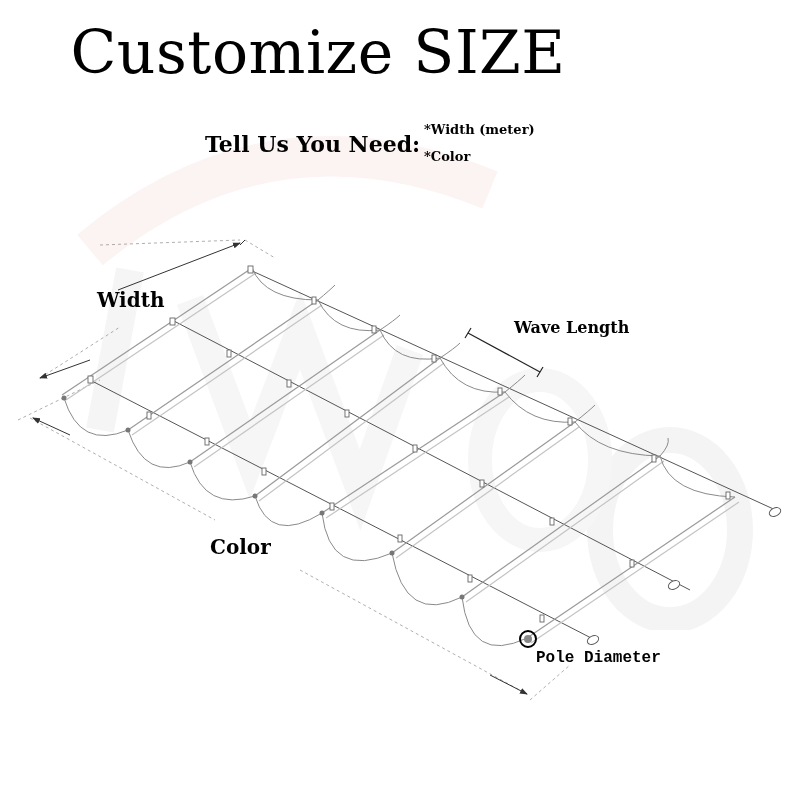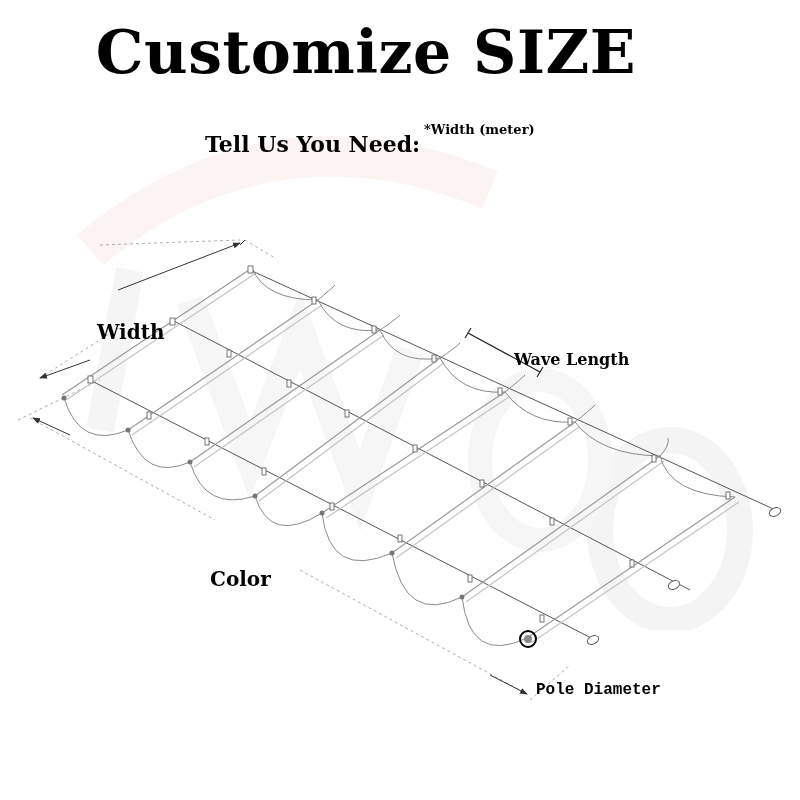--- a/index.html
+++ b/index.html
@@ -1,26 +1,26 @@
 <!DOCTYPE html>
 <html><head>
   <meta charset="utf-8">
   <style>
     html, body { margin: 0; padding: 0; background: #ffffff; }
     body { width: 800px; height: 800px; position: relative; overflow: hidden;
            font-family: "DejaVu Serif", "Liberation Serif", serif; color: #000; }
-    .title { position: absolute; left: 0; top: 12px; width: 636px; text-align: right;
-             font-family: "DejaVu Serif", serif; font-weight: bold; font-size: 60px;
+    .title { position: absolute; left: 0; top: 12px; width: 636px; text-align: center;
+             font-family: "DejaVu Serif", serif; font-weight: normal; font-size: 60px;
              letter-spacing: 0.5px; line-height: 80px; }
     .need-label { position: absolute; left: 205px; top: 131px; font-weight: bold; font-size: 22px;
                   font-family: "DejaVu Serif", serif; white-space: nowrap; text-align: center; }
     .need-list { position: absolute; left: 424px; top: 116px; margin: 0; padding: 0; list-style: none;
                  font-weight: bold; font-size: 13px; line-height: 27px; font-family: "DejaVu Serif", serif; }
     .need-list li { white-space: nowrap; }
-    .dim-label { position: absolute; font-weight: bold; font-family: "DejaVu Serif", serif; white-space: nowrap; margin-top: 32px; }
+    .dim-label { position: absolute; font-weight: bold; font-family: "DejaVu Serif", serif; white-space: nowrap; }
     .lbl-width { left: 97px; top: 288px; font-size: 20px; }
     .lbl-wave { left: 514px; top: 318px; font-size: 16px; }
     .lbl-length { left: 210px; top: 535px; font-size: 20px; }
     .lbl-pole { left: 536px; top: 649px; font-size: 16px; font-family: Liberation Mono, monospace; }
     svg.diagram { position: absolute; left: 0; top: 0; width: 800px; height: 800px; }
     .watermark { position: absolute; left: 70px; top: 130px; width: 700px; height: 500px; pointer-events: none; }
   </style>
 </head>
 <body>
 
@@ -30,20 +30,21 @@
   <path d="M120 170 L 180 330 L 230 200 L 290 360 L 340 220" stroke="#f6f6f6" stroke-width="28" fill="none"></path>
   <ellipse cx="600" cy="400" rx="70" ry="90" stroke="#f4f4f4" stroke-width="26" fill="none"></ellipse>
   <ellipse cx="470" cy="330" rx="60" ry="80" stroke="#f6f6f6" stroke-width="24" fill="none"></ellipse>
 </svg>
 
 <div class="title">Customize SIZE</div>
 
 <div class="need-label">Tell Us You Need:</div>
 <ul class="need-list">
   <li>*Width (meter)</li>
+  <li>*Color</li>
 </ul>
 
 <svg class="diagram" viewBox="0 0 800 800">
   <defs>
     <marker id="arr" markerWidth="8" markerHeight="8" refX="7" refY="4" orient="auto">
       <path d="M0,1 L8,4 L0,7 z" fill="#333"></path>
     </marker>
   </defs>
 
   <g>

